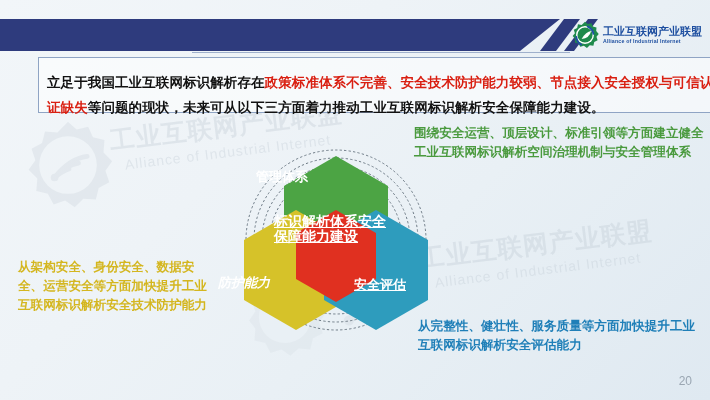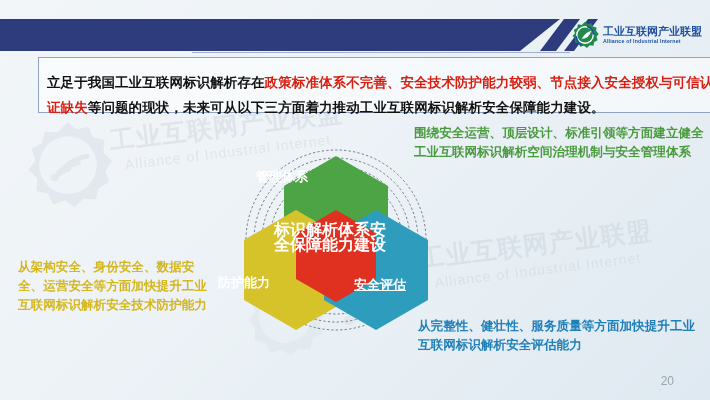--- a/index.html
+++ b/index.html
@@ -66,32 +66,32 @@
   .wm-wifi{position:absolute;left:330px;top:262px;width:86px;height:72px;opacity:.25;}
   
   .diagram{position:absolute;left:196px;top:148px;width:280px;height:185px;}
   .arcs{position:absolute;left:0;top:0;}
   .hexwrap{position:absolute;left:0;top:0;}
   .hexlabel{
     position:absolute;color:#ffffff;font-weight:bold;
     white-space:nowrap;
   }
   .lbl-manage{left:60px;top:20px;font-size:13px;}
-  .lbl-protect{left:22px;top:126px;font-size:13px;}
+  .lbl-protect{left:22px;top:126px;font-size:13px;font-style:italic;}
   .lbl-assess{left:158px;top:128px;font-size:13px;text-decoration:underline;}
   .lbl-center{
-    left:78px;top:74px;width:120px;font-size:16px;line-height:15px;white-space:normal;
+    left:78px;top:66px;width:120px;font-size:14px;line-height:15px;white-space:normal;text-decoration:underline;
   }
   
   .note{position:absolute;font-weight:bold;}
   .note-green{left:414px;top:124px;width:294px;color:#4a9a3e;font-size:12.6px;line-height:19px;}
   .note-yellow{left:18px;top:258px;width:192px;color:#d4b61f;font-size:12.6px;line-height:19px;}
   .note-blue{left:418px;top:317px;width:286px;color:#1f7fb8;font-size:12.6px;line-height:19px;}
   
-  .pageno{position:absolute;right:36px;bottom:12px;color:#9aa6b2;font-size:12px;}
+  .pageno{position:absolute;right:18px;bottom:12px;color:#9aa6b2;font-size:12px;}
 </style>
 </head>
 <body>
 
 <div id="slide">
 
   <svg class="wm-gear" viewBox="0 0 100 100">
     <g fill="#c3ccd5">
       <path d="M50 4 L59 12 L71 9 L76 20 L88 23 L87 36 L96 45 L89 55 L93 67 L82 73 L79 85 L66 84 L57 93 L47 86 L35 90 L29 79 L17 76 L18 63 L9 54 L16 44 L12 32 L23 26 L26 14 L39 15 Z"></path>
       <circle cx="50" cy="49" r="30" fill="#eef3f7"></circle>

